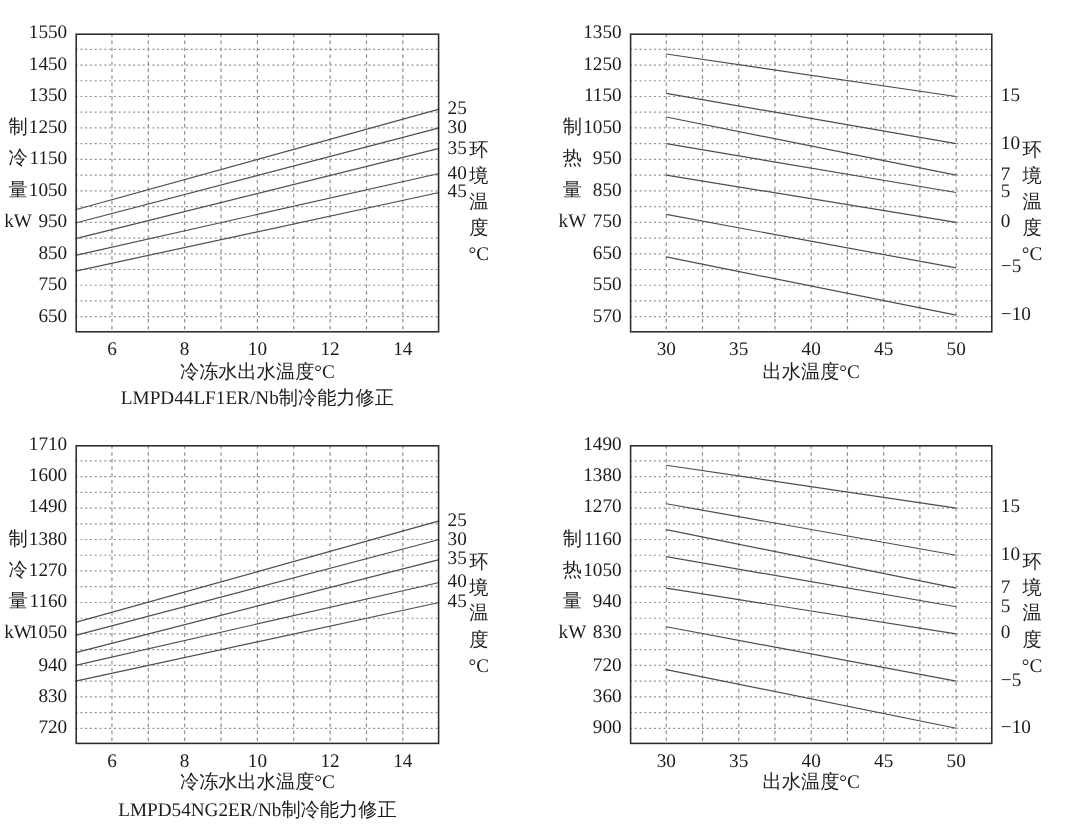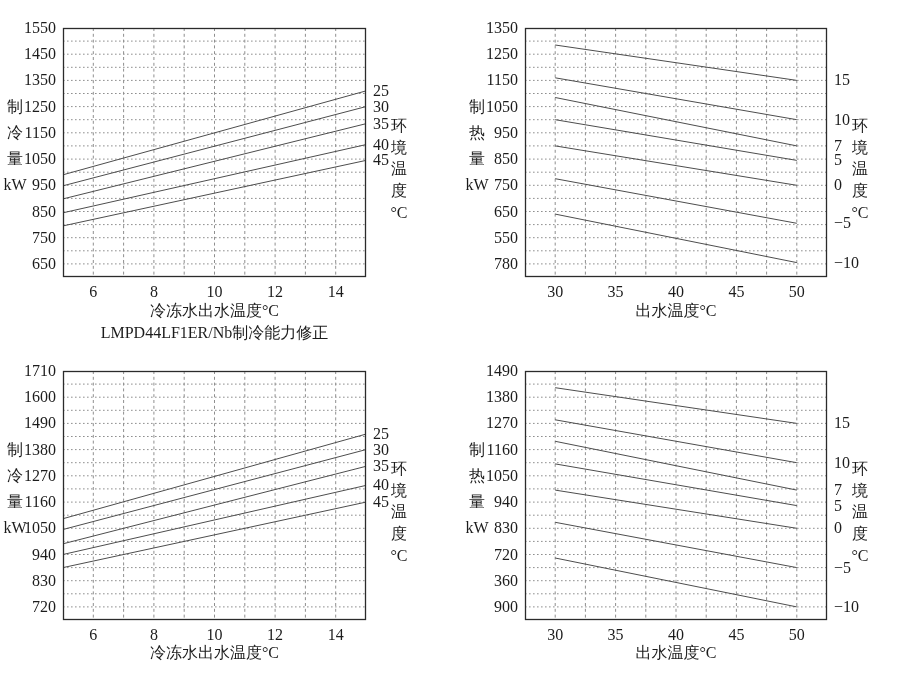--- a/index.html
+++ b/index.html
@@ -127,21 +127,21 @@
         <polyline class="series-line" points="30.2,17 271.8,52.4"></polyline>
         <polyline class="series-line" points="30.2,49.8 271.8,91.7"></polyline>
         <polyline class="series-line" points="30.2,69.5 271.8,117.9"></polyline>
         <polyline class="series-line" points="30.2,91.7 271.8,132.4"></polyline>
         <polyline class="series-line" points="30.2,117.9 271.8,157.3"></polyline>
         <polyline class="series-line" points="30.2,150.7 271.8,195.3"></polyline>
         <polyline class="series-line" points="30.2,186.1 271.8,234.6"></polyline>
         <rect class="frame" x="0.5" y="0.5" width="301" height="248"></rect>
       </svg>
     <div class="x-title" style="left:78px;top:302px;width:302px;">出水温度°C</div>
-  <div class="lbl ytick" style="left:13px;top:254.9px;width:58px;">780</div>
+  <div class="lbl ytick" style="left:13px;top:254.9px;width:58px;">570</div>
       <div class="lbl ytick" style="left:13px;top:228.7px;width:58px;">550</div>
       <div class="lbl ytick" style="left:13px;top:202.5px;width:58px;">650</div>
       <div class="lbl ytick" style="left:13px;top:176.3px;width:58px;">750</div>
       <div class="lbl ytick" style="left:13px;top:150.1px;width:58px;">850</div>
       <div class="lbl ytick" style="left:13px;top:123.8px;width:58px;">950</div>
       <div class="lbl ytick" style="left:13px;top:97.6px;width:58px;">1050</div>
       <div class="lbl ytick" style="left:13px;top:71.4px;width:58px;">1150</div>
       <div class="lbl ytick" style="left:13px;top:45.2px;width:58px;">1250</div>
       <div class="lbl ytick" style="left:13px;top:19px;width:58px;">1350</div>
       <div class="lbl xtick" style="left:86.2px;top:283px;width:44px;">30</div>
@@ -197,20 +197,21 @@
         <line class="vgrid" x1="242.4" y1="0" x2="242.4" y2="249"></line>
         <line class="vgrid" x1="272.7" y1="0" x2="272.7" y2="249"></line>
         <polyline class="series-line" points="0,147.7 303,63.1"></polyline>
         <polyline class="series-line" points="0,158.5 303,78.6"></polyline>
         <polyline class="series-line" points="0,172.8 303,95.3"></polyline>
         <polyline class="series-line" points="0,183.5 303,114.4"></polyline>
         <polyline class="series-line" points="0,196.6 303,131.1"></polyline>
         <rect class="frame" x="0.5" y="0.5" width="302" height="248"></rect>
       </svg>
     <div class="x-title" style="left:63px;top:297px;width:303px;">冷冻水出水温度°C</div>
+    <div class="caption" style="left:63px;top:320px;width:303px;">LMPD54NG2ER/Nb制冷能力修正</div>
   <div class="lbl ytick" style="left:-2px;top:250.9px;width:58px;">720</div>
       <div class="lbl ytick" style="left:-2px;top:224.7px;width:58px;">830</div>
       <div class="lbl ytick" style="left:-2px;top:198.5px;width:58px;">940</div>
       <div class="lbl ytick" style="left:-2px;top:172.3px;width:58px;">1050</div>
       <div class="lbl ytick" style="left:-2px;top:146.1px;width:58px;">1160</div>
       <div class="lbl ytick" style="left:-2px;top:119.8px;width:58px;">1270</div>
       <div class="lbl ytick" style="left:-2px;top:93.6px;width:58px;">1380</div>
       <div class="lbl ytick" style="left:-2px;top:67.4px;width:58px;">1490</div>
       <div class="lbl ytick" style="left:-2px;top:41.2px;width:58px;">1600</div>
       <div class="lbl ytick" style="left:-2px;top:15px;width:58px;">1710</div>

